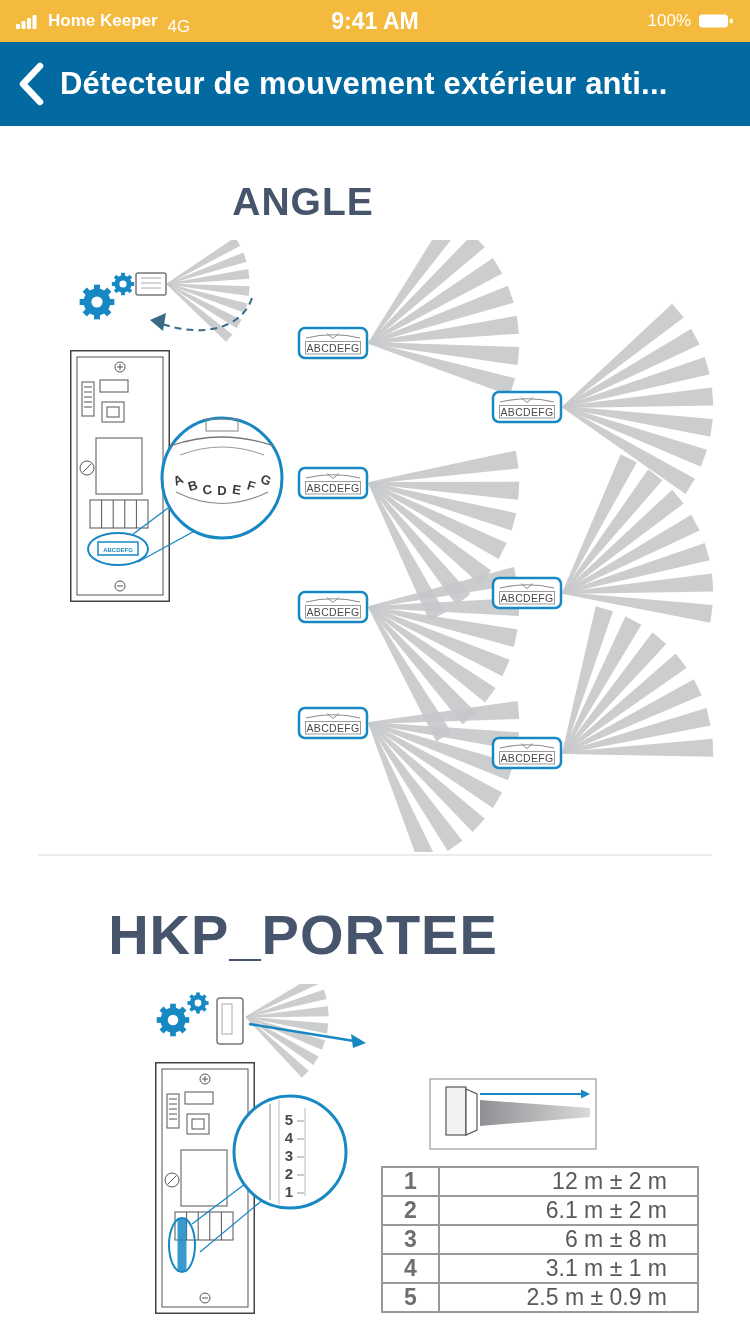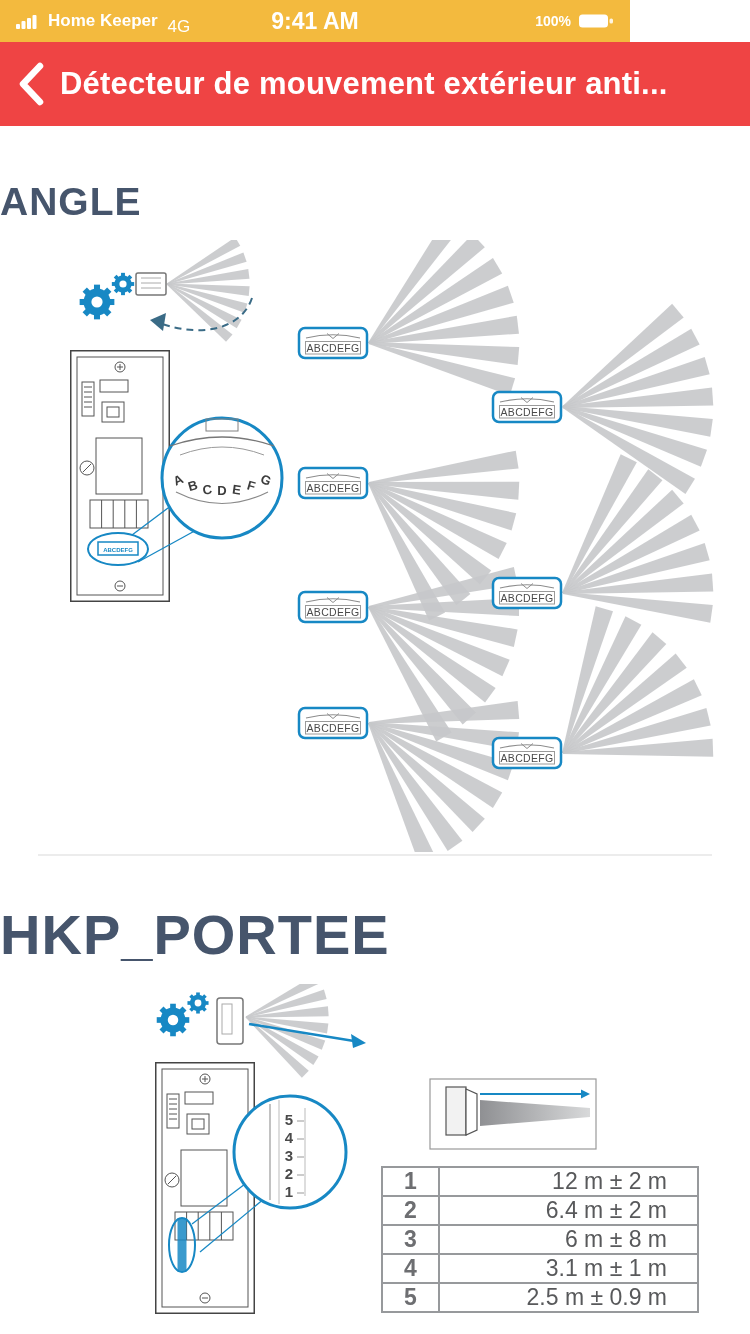--- a/index.html
+++ b/index.html
@@ -1,43 +1,43 @@
 <!DOCTYPE html>
 <html><head>
 <meta charset="utf-8">
 <style>
   * { margin:0; padding:0; box-sizing:border-box; }
   html,body { width:750px; height:1334px; }
   body { position:relative; overflow:hidden; background:#fff; font-family:"Liberation Sans",sans-serif; }
 
   
   .statusbar {
-    position:absolute; top:0; left:0; width:630px; height:42px;
+    position:absolute; top:0; left:0; width:750px; height:42px;
     background:#f3ba3e; color:#fff; display:flex; align-items:center;
     padding:0 16px; z-index:20;
   }
   .sb-left { display:flex; align-items:center; gap:8px; font-size:17px; font-weight:600; }
   .sb-left .net { font-weight:400; margin-left:2px;margin-top:12px; }
   .sb-time { position:absolute; left:0; right:0; text-align:center; font-size:23px; font-weight:700; pointer-events:none; }
-  .sb-right { margin-left:auto; display:flex; align-items:center; gap:7px; font-size:14px; font-weight:700; }
+  .sb-right { margin-left:auto; display:flex; align-items:center; gap:7px; font-size:17px; font-weight:400; }
 
   
   .navbar {
     position:absolute; top:42px; left:0; width:750px; height:84px;
-    background:#ef4444; display:flex; align-items:center; z-index:20; padding-left:16px;
+    background:#0369a1; display:flex; align-items:center; z-index:20; padding-left:16px;
   }
   .back { background:none; border:none; cursor:pointer; padding:6px 10px 6px 2px; display:flex; align-items:center; }
   .nav-title {
     color:#fff; font-size:31px; font-weight:700; letter-spacing:.2px;
     white-space:nowrap; overflow:hidden; margin-left:6px;
   }
 
   
   main { position:absolute; top:0; left:0; width:750px; height:1334px; z-index:1; }
-  .section-title { position:absolute; width:606px; color:#46556c; letter-spacing:1px; }
+  .section-title { position:absolute; width:606px; text-align:center; color:#46556c; letter-spacing:1px; }
   #angle-title  { top:180px; font-size:39px; font-weight:600; }
   #portee-title { top:902px; font-size:56px; font-weight:700; }
   .divider { position:absolute; top:854px; left:38px; width:674px; height:2px; background:#ececec; }
 
   #angle-svg  { position:absolute; top:240px; left:0; }
   #portee-svg { position:absolute; top:984px; left:0; }
 
   svg text { font-family:"Liberation Sans",sans-serif; }
   .sensor-label { font-size:10.5px; fill:#4a4a4a; text-anchor:middle; letter-spacing:.3px; }
   .tiny-label   { font-size:6px; fill:#1788c4; text-anchor:middle; font-weight:bold; }
@@ -270,21 +270,21 @@
   </svg>
 
   <table class="range-table">
     <tbody>
       <tr>
         <td class="num">1</td>
         <td class="val">12 m ± 2 m</td>
       </tr>
       <tr>
         <td class="num">2</td>
-        <td class="val">6.4 m ± 2 m</td>
+        <td class="val">6.1 m ± 2 m</td>
       </tr>
       <tr>
         <td class="num">3</td>
         <td class="val">6 m ± 8 m</td>
       </tr>
       <tr>
         <td class="num">4</td>
         <td class="val">3.1 m ± 1 m</td>
       </tr>
       <tr>

